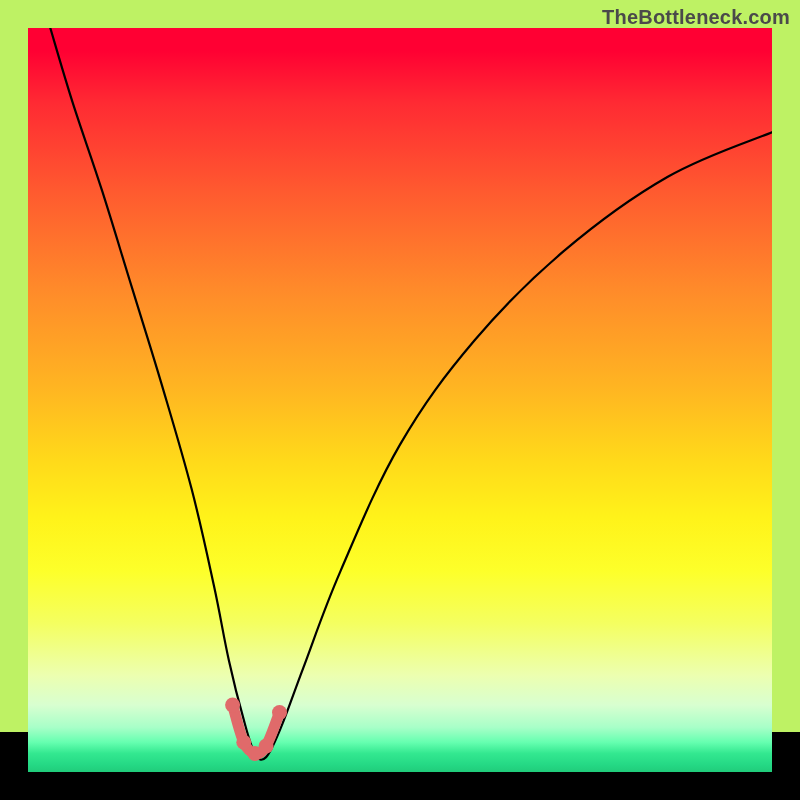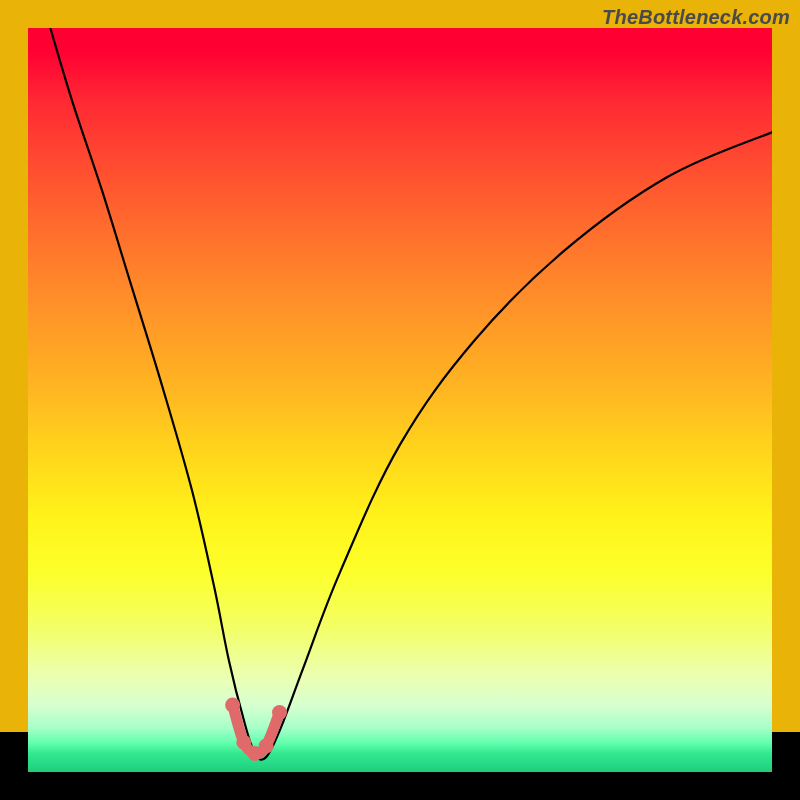--- a/index.html
+++ b/index.html
@@ -9,22 +9,21 @@
     height: 800px;
     background: #000;
     overflow: hidden;
   }
   .frame {
     position: absolute;
     left: 0;
     top: 0;
     width: 800px;
     height: 732px;
-    background: #eab308;
-    font-style: italic;
+    background: #bef264;
   }
   .plot-area {
     position: absolute;
     left: 28px;
     top: 28px;
     width: 744px;
     height: 744px;
     overflow: hidden;
   }
   .gradient {

